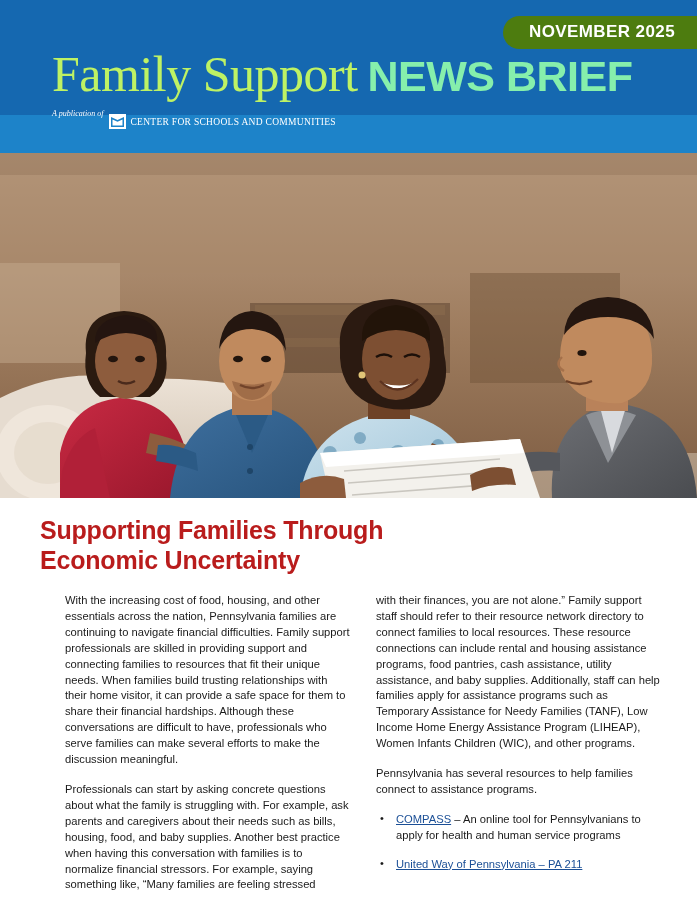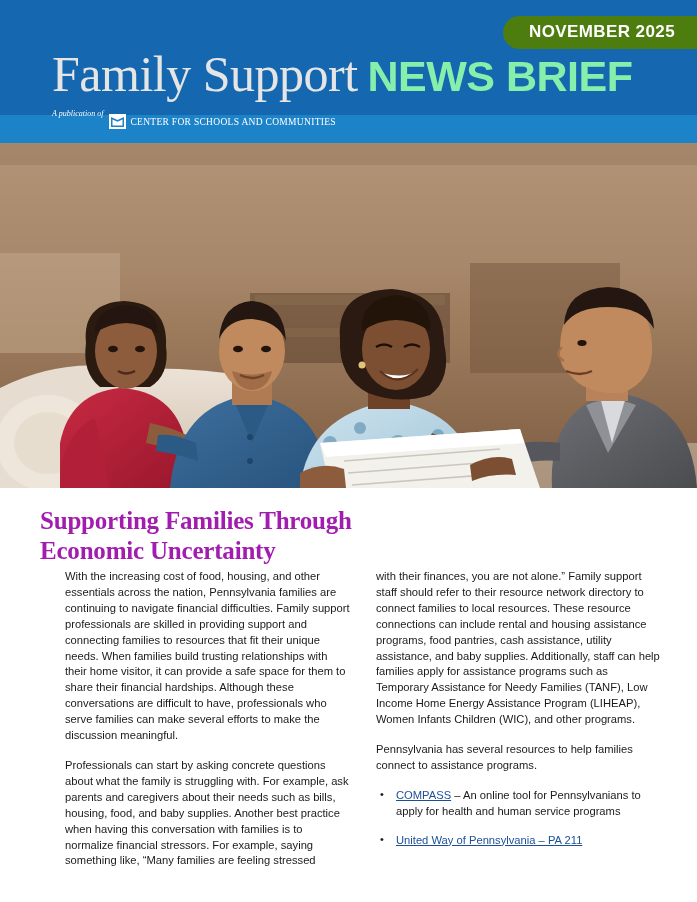--- a/index.html
+++ b/index.html
@@ -46,39 +46,39 @@
   }
   .masthead {
     position: absolute;
     left: 52px;
     top: 45px;
     white-space: nowrap;
   }
   .masthead .m-serif {
     font-family: "Liberation Serif", serif;
     font-size: 50px;
-    color: #e5e5e5;
+    color: #bef264;
     letter-spacing: -0.5px;
     vertical-align: baseline;
   }
   .masthead .m-sans {
     font-family: "Liberation Sans", sans-serif;
     font-size: 43px;
     font-weight: bold;
     color: #86efac;
     letter-spacing: -0.5px;
     margin-left: 10px;
     vertical-align: baseline;
   }
 
   
   .pub-strip {
     position: relative;
     width: 697px;
-    height: 28px;
+    height: 38px;
     background: #1d83c9;
   }
   .pub-inner {
     position: absolute;
     left: 52px;
     top: -6px;
     display: flex;
     align-items: flex-end;
     gap: 6px;
   }
@@ -118,26 +118,26 @@
     background: #c8b39a;
   }
   .hero-svg { display: block; }
 
   
   .article {
     position: relative;
     padding: 18px 36px 0 40px;
   }
   .headline {
-    font-family: Liberation Serif, serif;
+    font-family: Liberation Sans, sans-serif;
     font-size: 25px;
     font-weight: bold;
     line-height: 1.18;
-    color: #a21caf;
-    margin: 0 0 4px 0;
+    color: #b91c1c;
+    margin: 0 0 18px 0;
     max-width: 420px;
     letter-spacing: -0.2px;
   }
   .columns {
     display: flex;
     gap: 26px;
     justify-content: flex-end;
   }
   .col {
     width: 285px;

